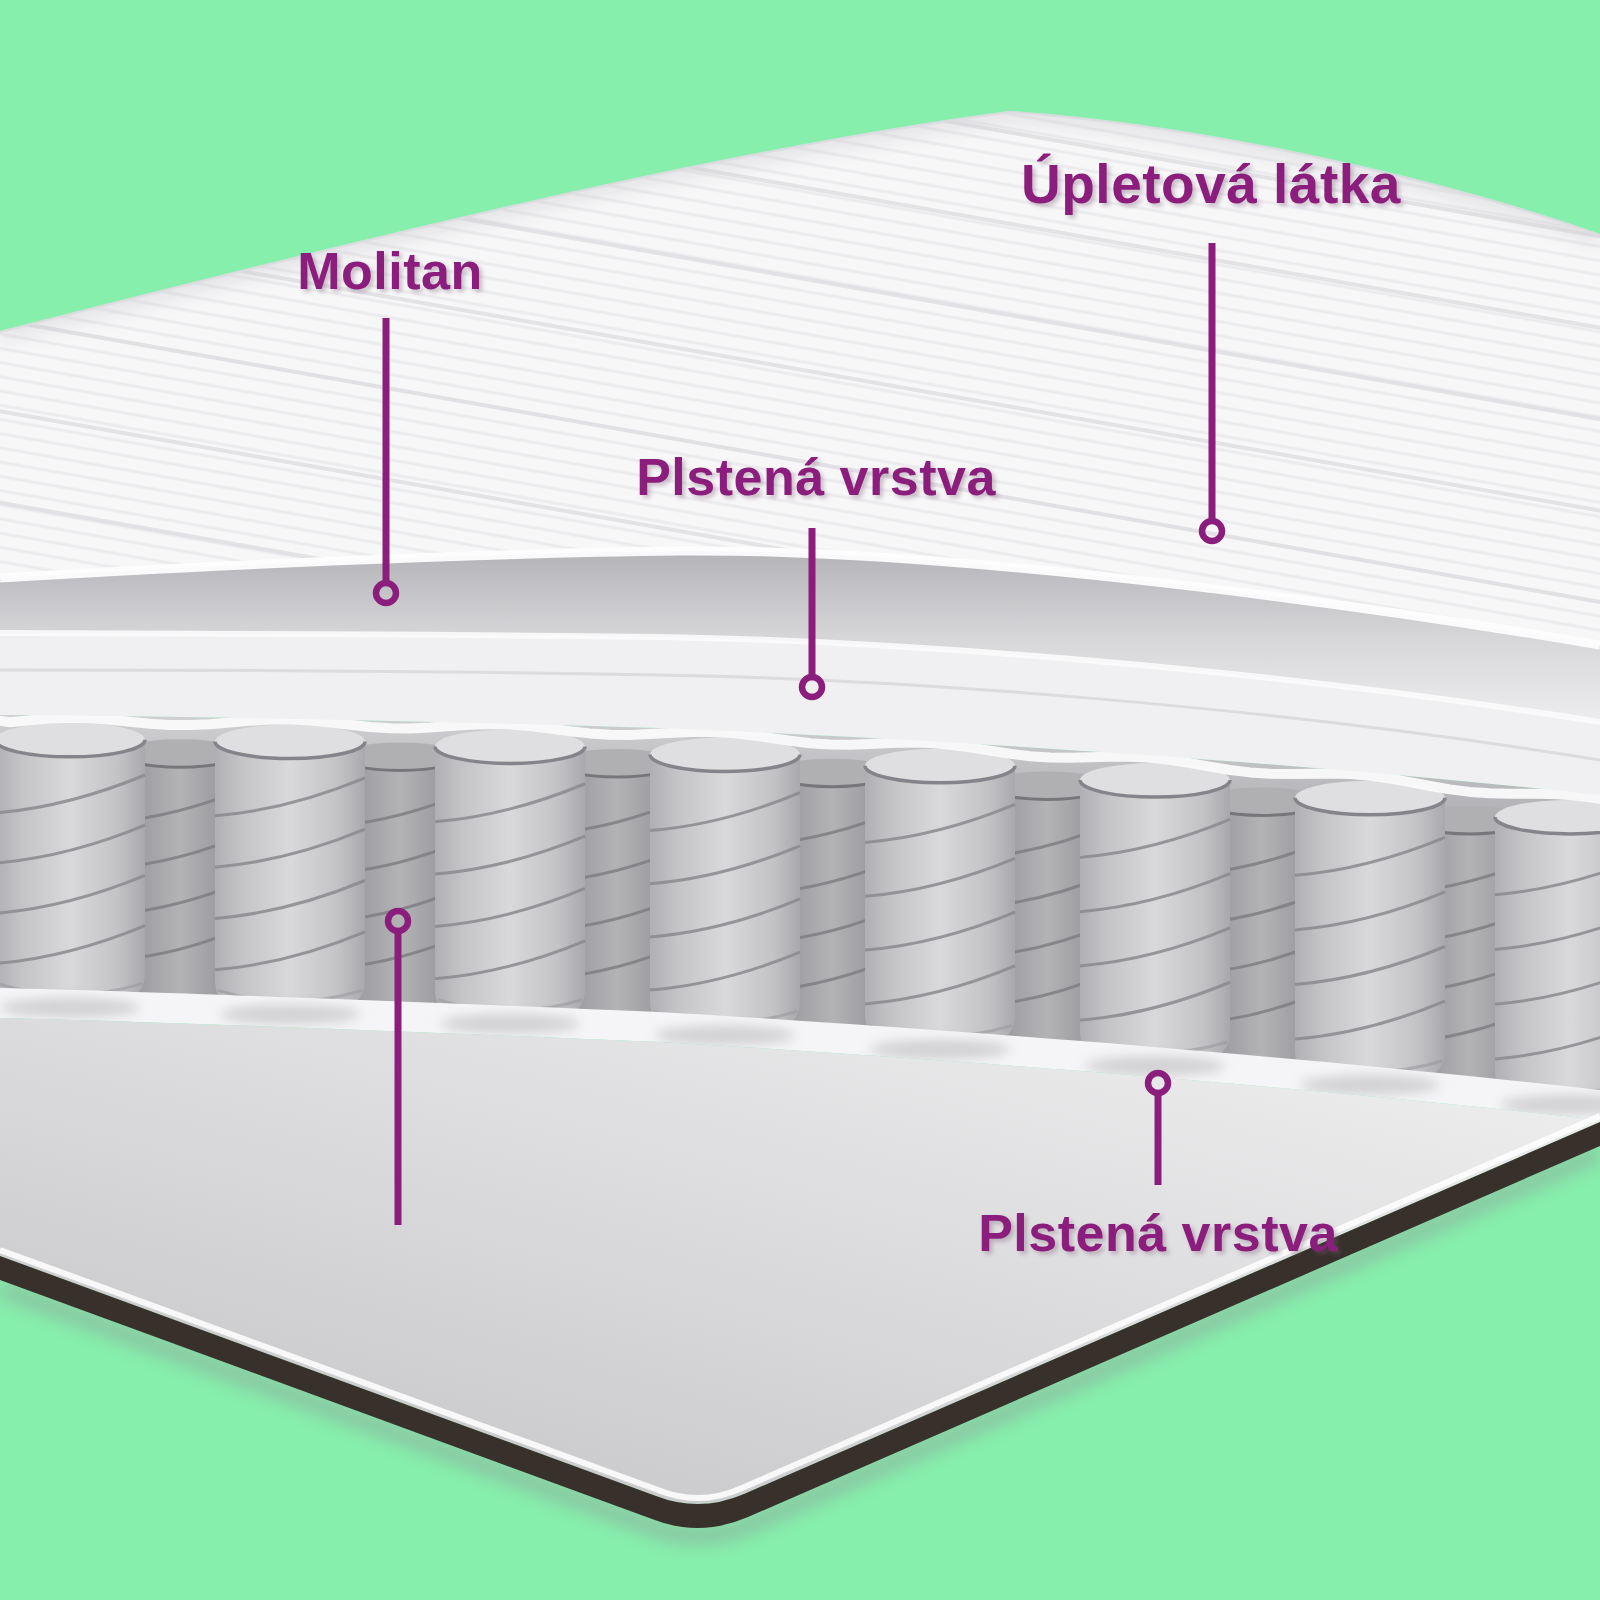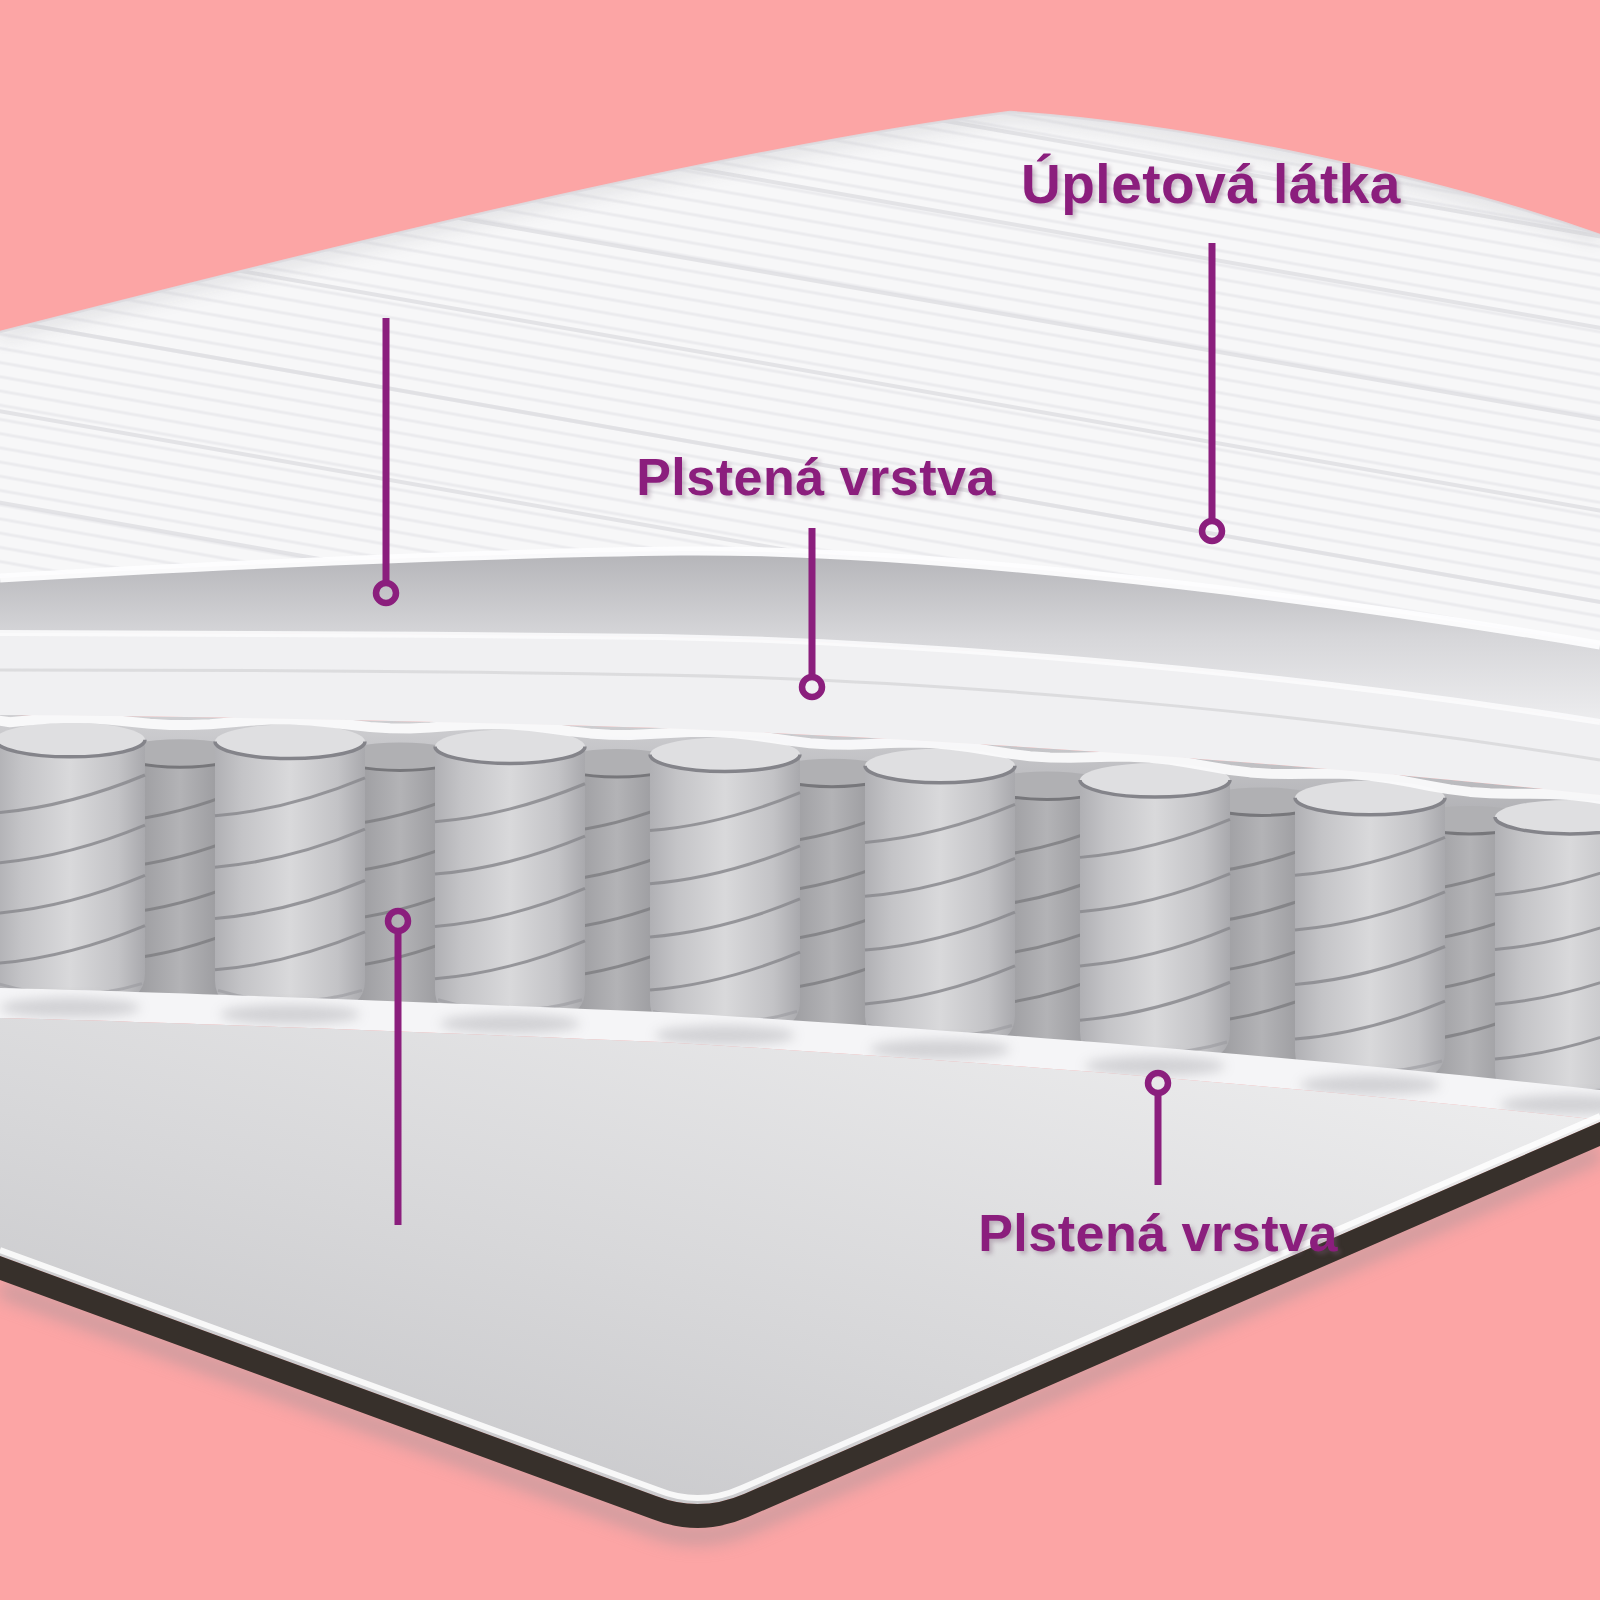--- a/index.html
+++ b/index.html
@@ -1,16 +1,16 @@
 <!DOCTYPE html>
 <html style="--accent: #8B1E7D; --edge: #37302B;"><head>
 <meta charset="utf-8">
 <style>
   html,body{margin:0;padding:0;background:#ffffff;}
-  .stage{position:relative;width:1600px;height:1600px;overflow:hidden;background:#fca5a5;
+  .stage{position:relative;width:1600px;height:1600px;overflow:hidden;background:#86efac;
          font-family:"Liberation Sans",sans-serif;}
   .stage svg{position:absolute;left:0;top:0;}
   .diagram-label{position:absolute;transform:translate(-50%,-50%);
     color:var(--accent,#8B1E7D);font-weight:bold;font-size:52px;white-space:nowrap;
     letter-spacing:.5px;text-shadow:3px 3px 4px rgba(125,95,120,.38);}
   .diagram-label.large{font-size:55px;}
 </style>
 </head>
 <body>
 
@@ -261,16 +261,17 @@
     <line x1="812" y1="528" x2="812" y2="675" stroke-width="7"></line>
     <circle cx="812" cy="687" r="10" fill="none" stroke-width="6.5"></circle>
     <circle cx="398" cy="921" r="10" fill="none" stroke-width="6.5"></circle>
     <line x1="398" y1="933" x2="398" y2="1225" stroke-width="7"></line>
     <circle cx="1158" cy="1083" r="10" fill="none" stroke-width="6.5"></circle>
     <line x1="1158" y1="1095" x2="1158" y2="1185" stroke-width="7"></line>
   </g>
 </svg>
 
 <div class="diagram-label large" style="left:1211px;top:184px">Úpletová látka</div>
+<div class="diagram-label" style="left:390px;top:271px">Molitan</div>
 <div class="diagram-label" style="left:816px;top:477px">Plstená vrstva</div>
 <div class="diagram-label" style="left:1158px;top:1233px">Plstená vrstva</div>
 
 </div>
 
 </body></html>

